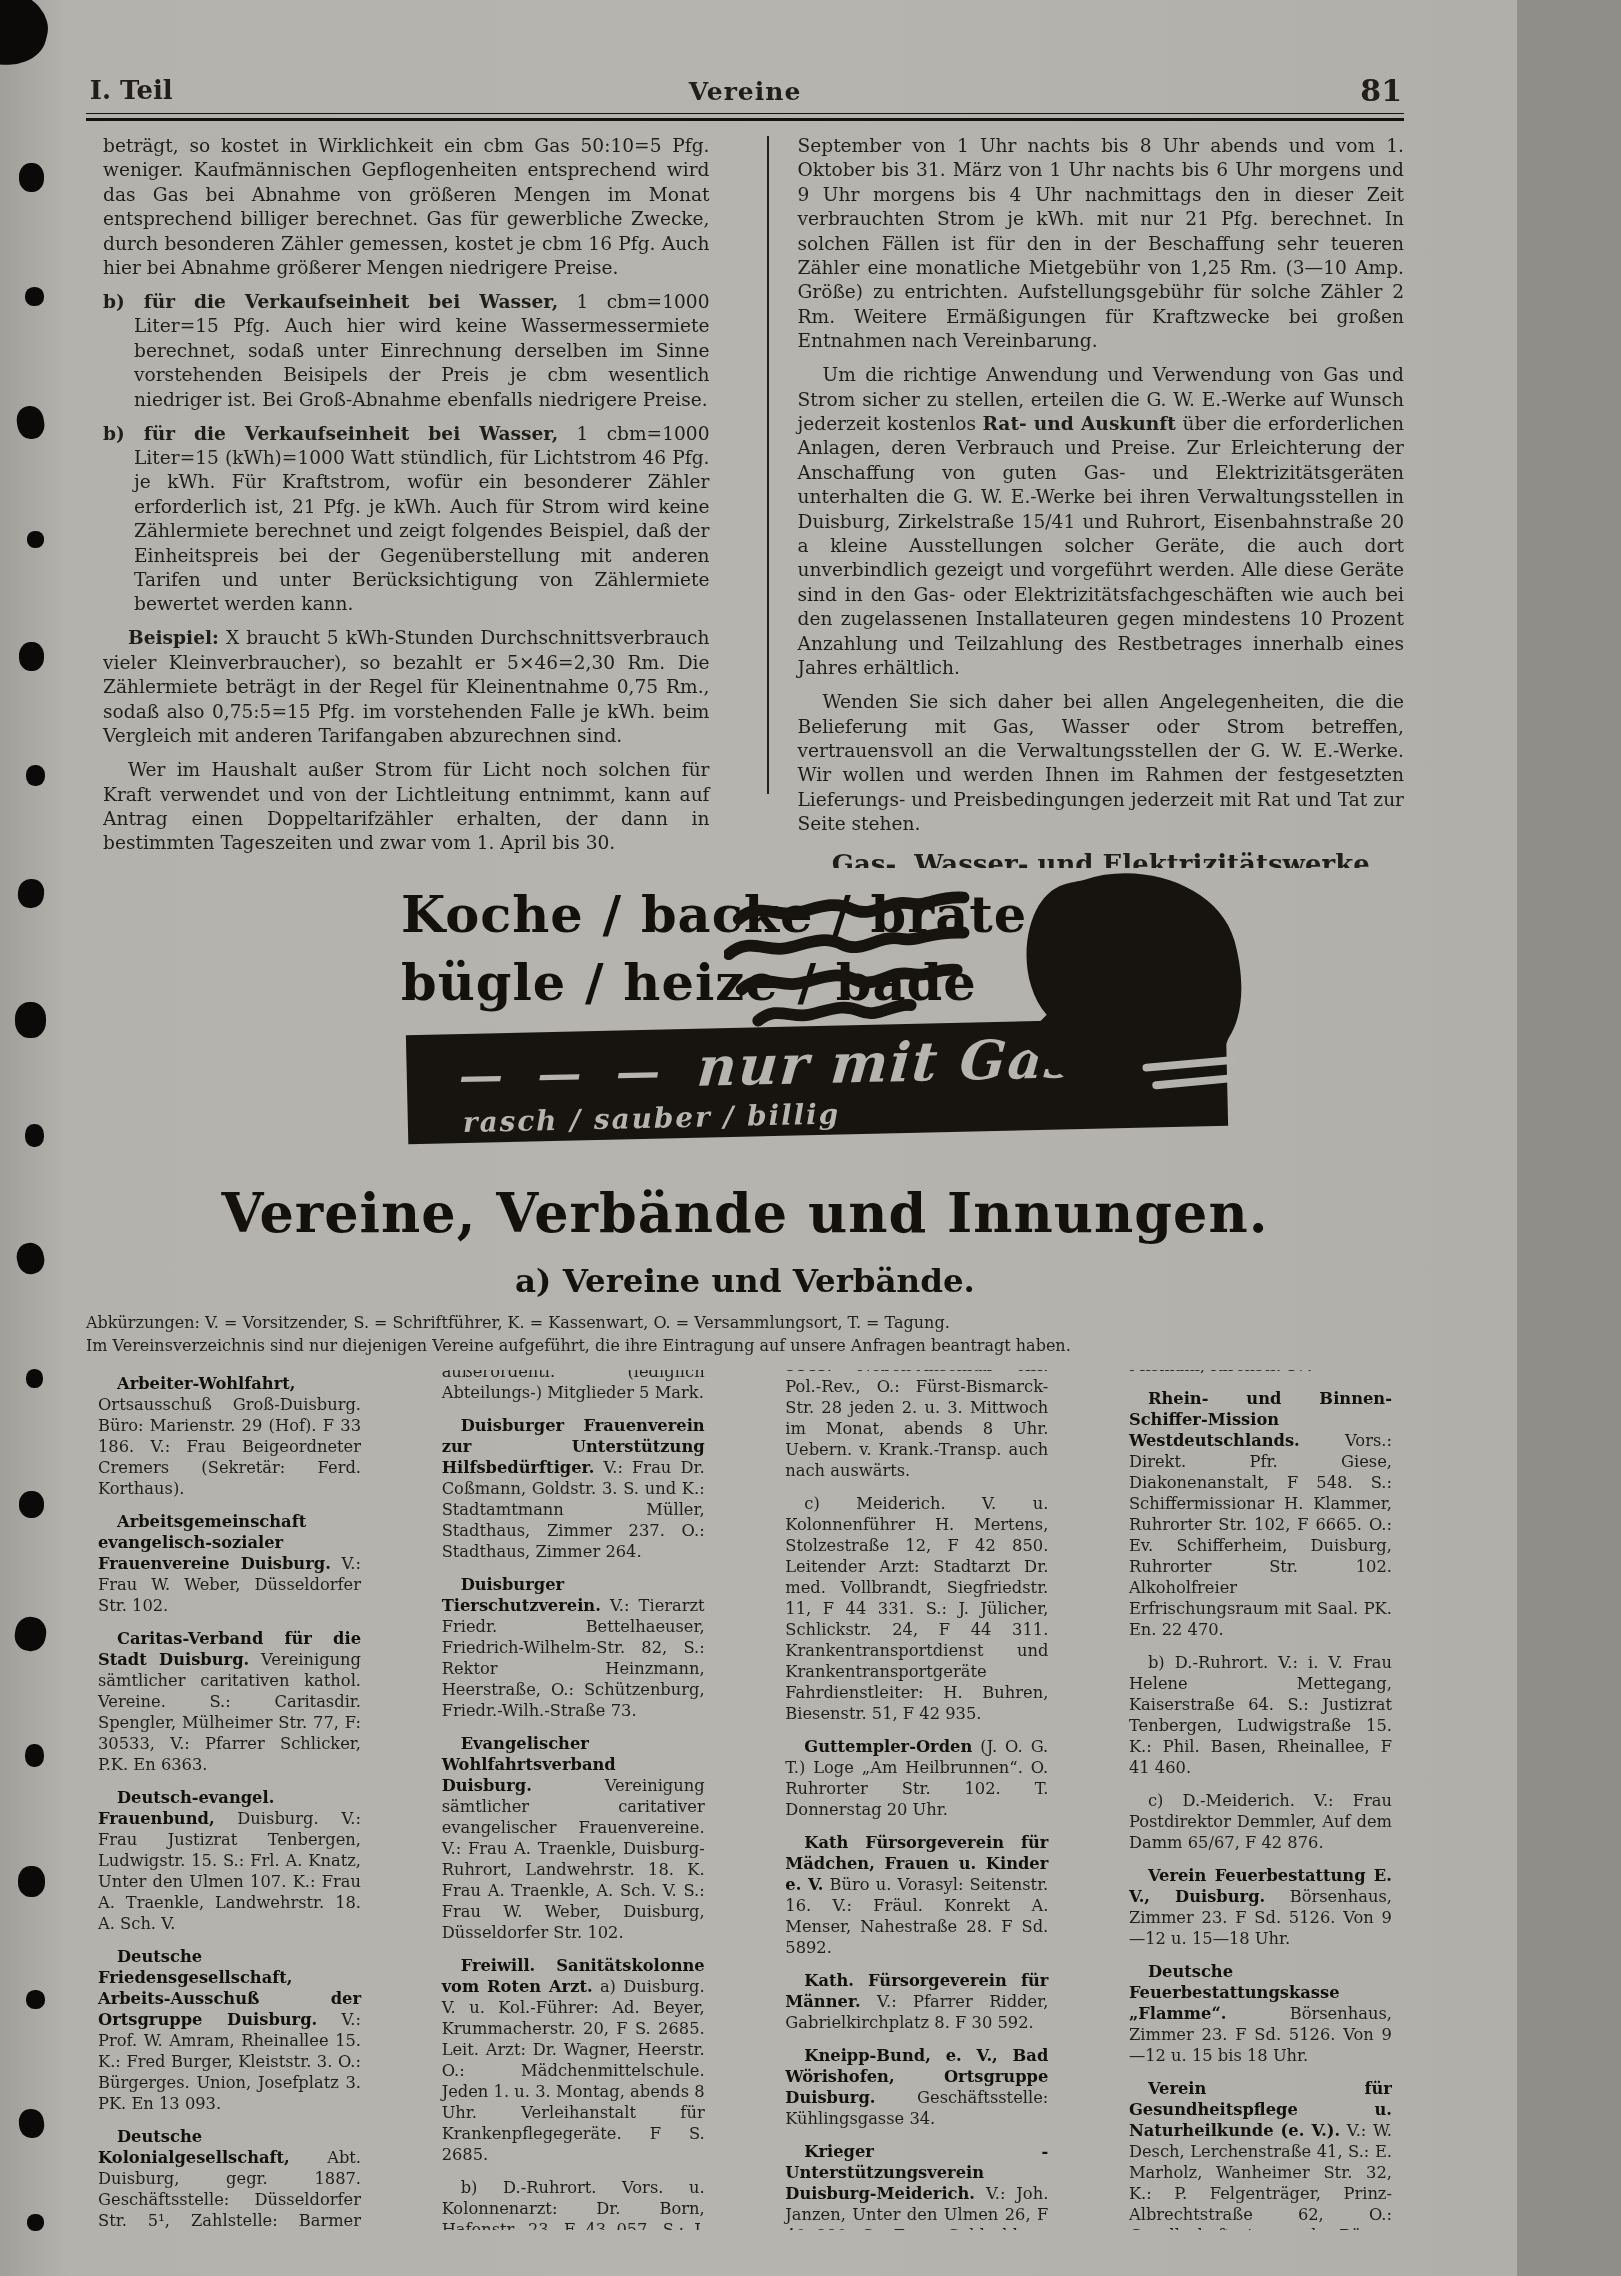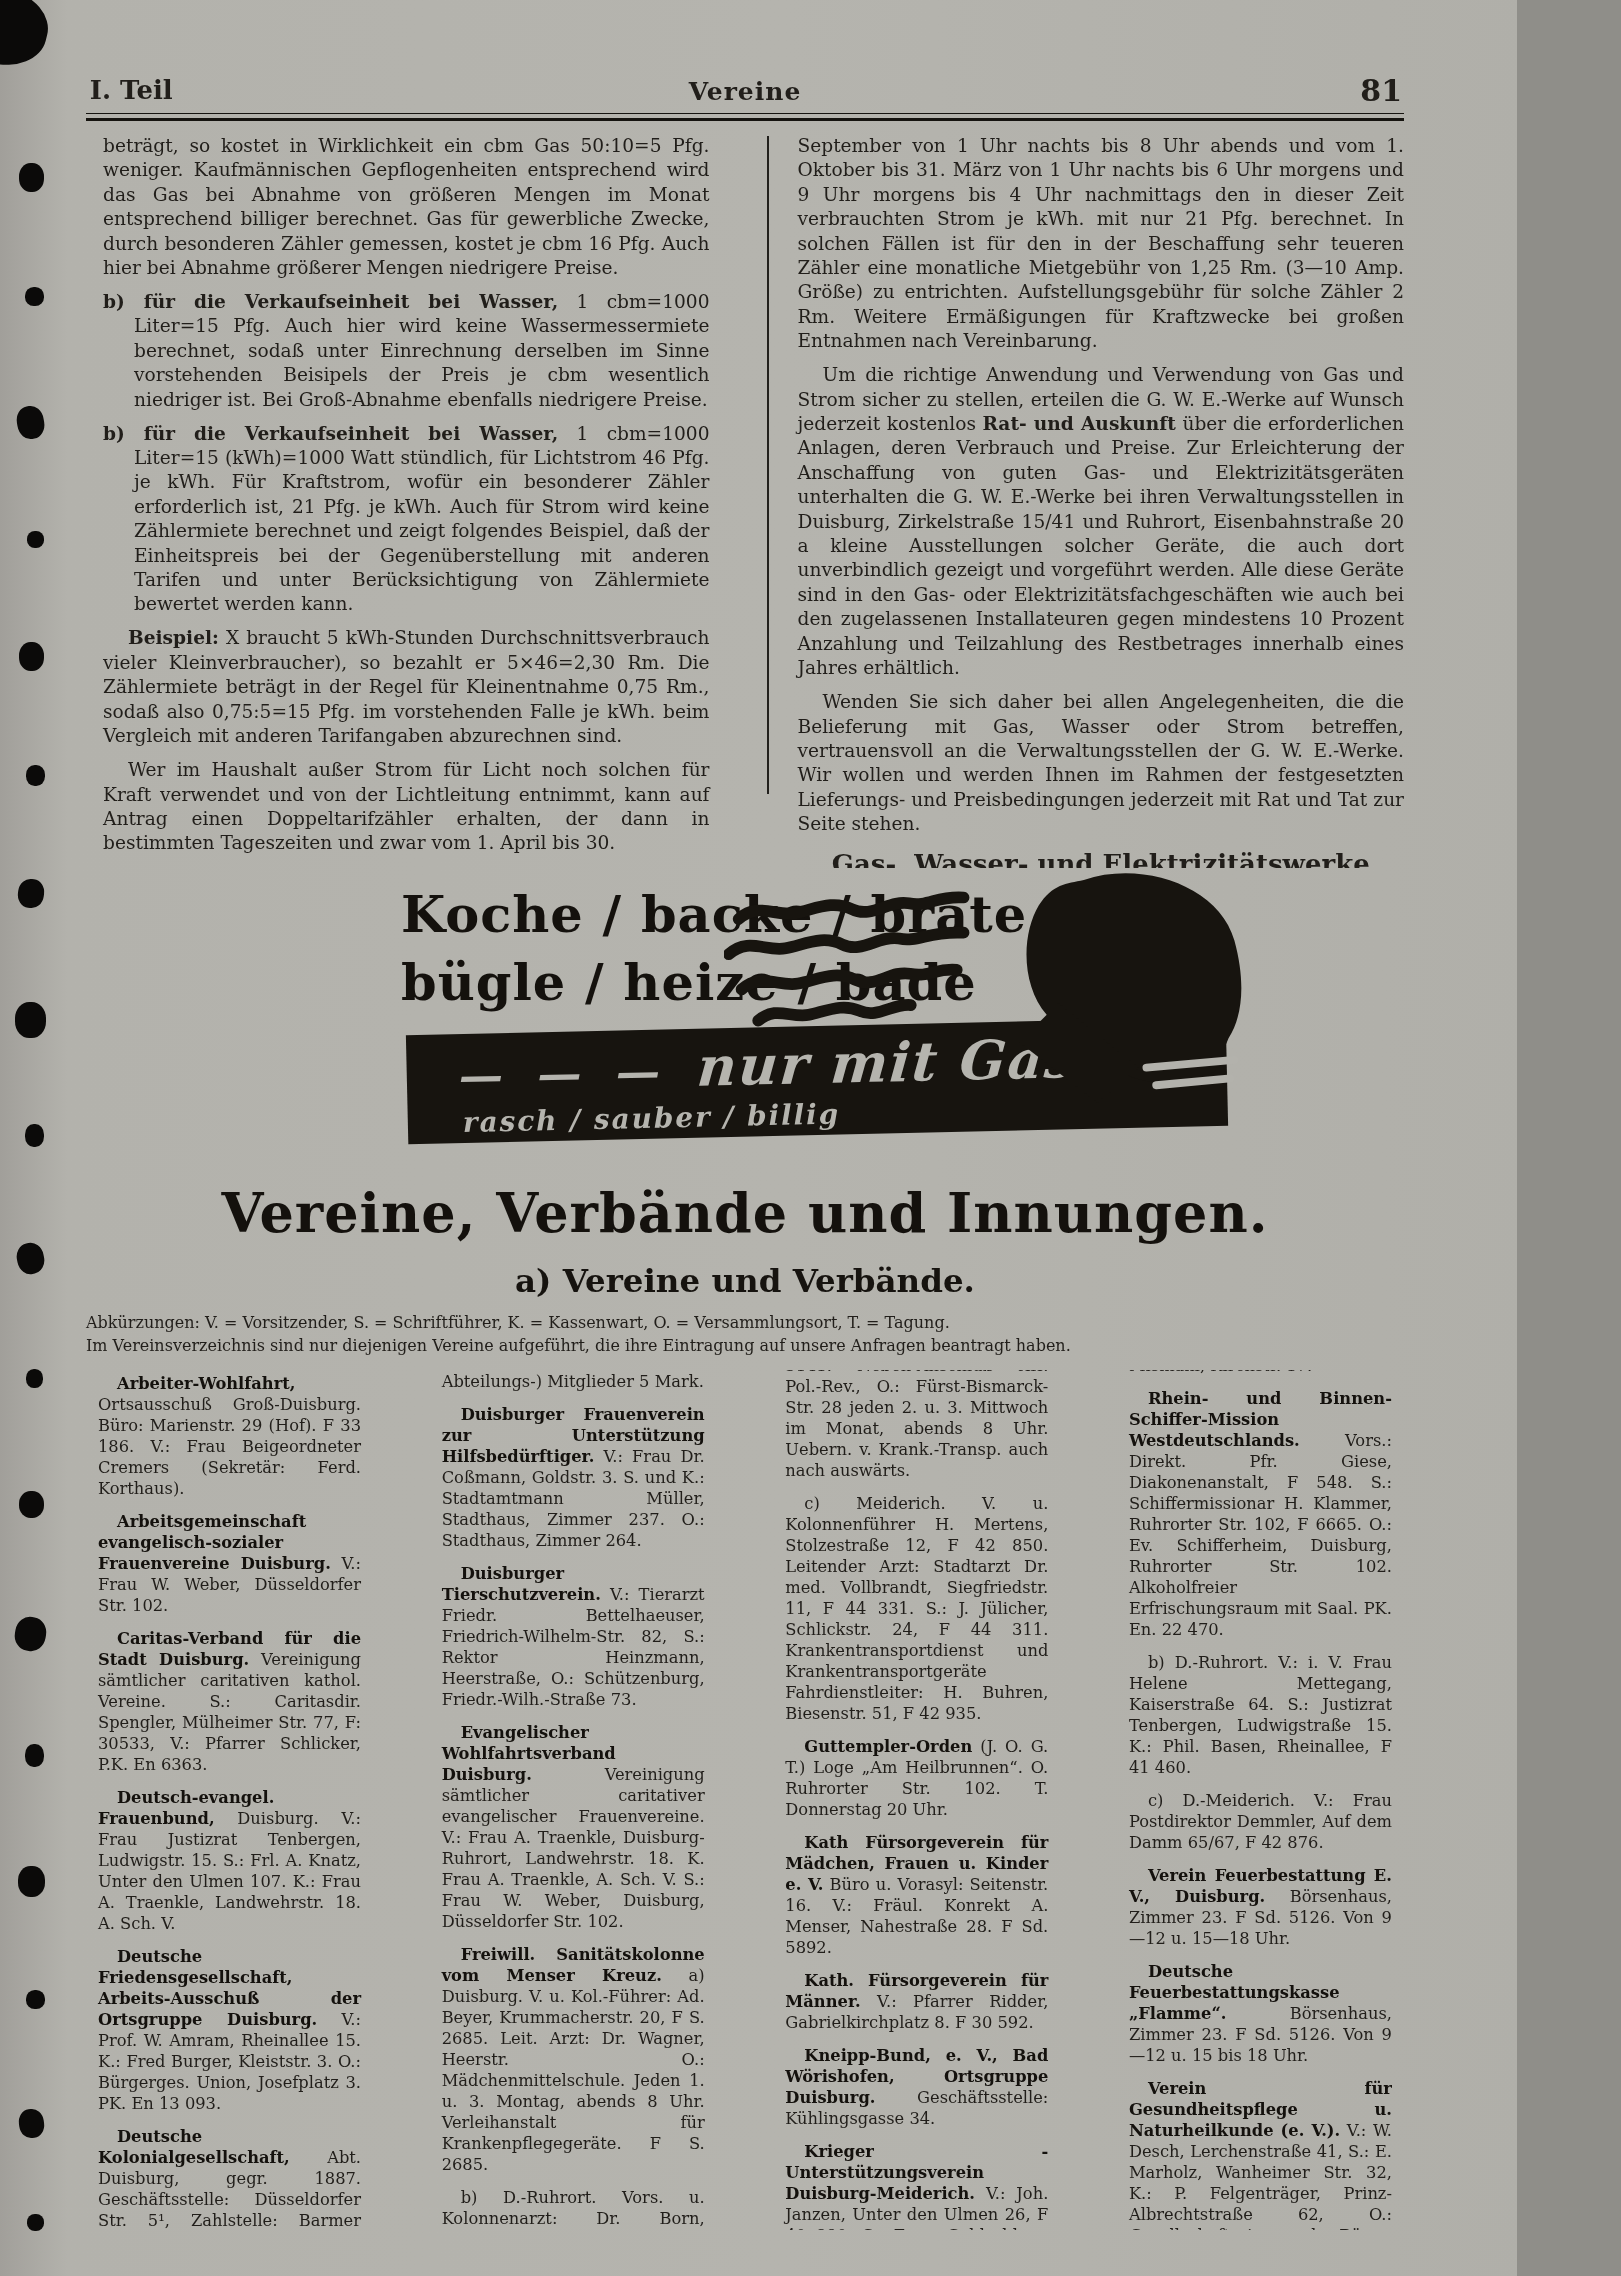--- a/index.html
+++ b/index.html
@@ -161,21 +161,21 @@
           <p class="entry"><b class="ename">Deutsche Kolonialgesellschaft,</b><span> Abt. Duisburg, gegr. 1887. Geschäftsstelle: Düsseldorfer Str. 5¹, Zahlstelle: Barmer Bankverein, Düsseldorfer Str. 18, Postscheckkonto: Essen 6330. Anmeldung durch Ueberweisung des Jahres-</span></p>
         </div>
     </div>
     <div class="dir-divider"></div>
     <div class="dir-col">
 
     <p class="entry cont"><b class="ename"></b><span>beitrages für ordentliche Mitglieder 10 Mk., für außerordentl. (lediglich Abteilungs-) Mitglieder 5 Mark.</span></p>
         <p class="entry"><b class="ename">Duisburger Frauenverein zur Unterstützung Hilfsbedürftiger.</b><span> V.: Frau Dr. Coßmann, Goldstr. 3. S. und K.: Stadtamtmann Müller, Stadthaus, Zimmer 237. O.: Stadthaus, Zimmer 264.</span></p>
         <p class="entry"><b class="ename">Duisburger Tierschutzverein.</b><span> V.: Tierarzt Friedr. Bettelhaeuser, Friedrich-Wilhelm-Str. 82, S.: Rektor Heinzmann, Heerstraße, O.: Schützenburg, Friedr.-Wilh.-Straße 73.</span></p>
         <p class="entry"><b class="ename">Evangelischer Wohlfahrtsverband Duisburg.</b><span> Vereinigung sämtlicher caritativer evangelischer Frauenvereine. V.: Frau A. Traenkle, Duisburg-Ruhrort, Landwehrstr. 18. K. Frau A. Traenkle, A. Sch. V. S.: Frau W. Weber, Duisburg, Düsseldorfer Str. 102.</span></p>
-        <p class="entry"><b class="ename">Freiwill. Sanitätskolonne vom Menser Kreuz.</b><span> a) Duisburg. V. u. Kol.-Führer: Ad. Beyer, Krummacherstr. 20, F S. 2685. Leit. Arzt: Dr. Wagner, Heerstr. O.: Mädchenmittelschule. Jeden 1. u. 3. Montag, abends 8 Uhr. Verleihanstalt für Krankenpflegegeräte. F S. 2685.</span></p>
+        <p class="entry"><b class="ename">Freiwill. Sanitätskolonne vom Roten Arzt.</b><span> a) Duisburg. V. u. Kol.-Führer: Ad. Beyer, Krummacherstr. 20, F S. 2685. Leit. Arzt: Dr. Wagner, Heerstr. O.: Mädchenmittelschule. Jeden 1. u. 3. Montag, abends 8 Uhr. Verleihanstalt für Krankenpflegegeräte. F S. 2685.</span></p>
         <p class="entry sub"><b class="ename"></b><span>b) D.-Ruhrort. Vors. u. Kolonnenarzt: Dr. Born, Hafenstr. 23, F 43 057. S.: J. Steinkamp, Alte Ruhrorter Str. 44, F 44 311.</span></p>
       </div>
     <div class="dir-divider"></div>
     <div class="dir-col">
 
     <p class="entry cont"><b class="ename"></b><span>Kolonnenführer: A. Jni-Veen, Nombericher Str. 12, F Sd. 5141. Neben-Anschluß XII. Pol.-Rev., O.: Fürst-Bismarck-Str. 28 jeden 2. u. 3. Mittwoch im Monat, abends 8 Uhr. Uebern. v. Krank.-Transp. auch nach auswärts.</span></p>
         <p class="entry sub"><b class="ename"></b><span>c) Meiderich. V. u. Kolonnenführer H. Mertens, Stolzestraße 12, F 42 850. Leitender Arzt: Stadtarzt Dr. med. Vollbrandt, Siegfriedstr. 11, F 44 331. S.: J. Jülicher, Schlickstr. 24, F 44 311. Krankentransportdienst und Krankentransportgeräte Fahrdienstleiter: H. Buhren, Biesenstr. 51, F 42 935.</span></p>
         <p class="entry"><b class="ename">Guttempler-Orden</b><span> (J. O. G. T.) Loge „Am Heilbrunnen“. O. Ruhrorter Str. 102. T. Donnerstag 20 Uhr.</span></p>
         <p class="entry"><b class="ename">Kath Fürsorgeverein für Mädchen, Frauen u. Kinder e. V.</b><span> Büro u. Vorasyl: Seitenstr. 16. V.: Fräul. Konrekt A. Menser, Nahestraße 28. F Sd. 5892.</span></p>
         <p class="entry"><b class="ename">Kath. Fürsorgeverein für Männer.</b><span> V.: Pfarrer Ridder, Gabrielkirchplatz 8. F 30 592.</span></p>

